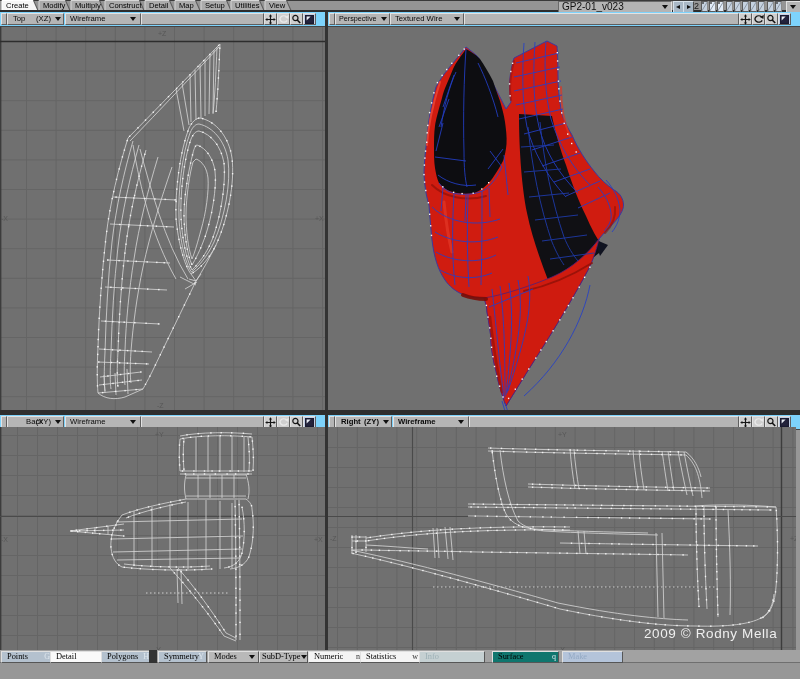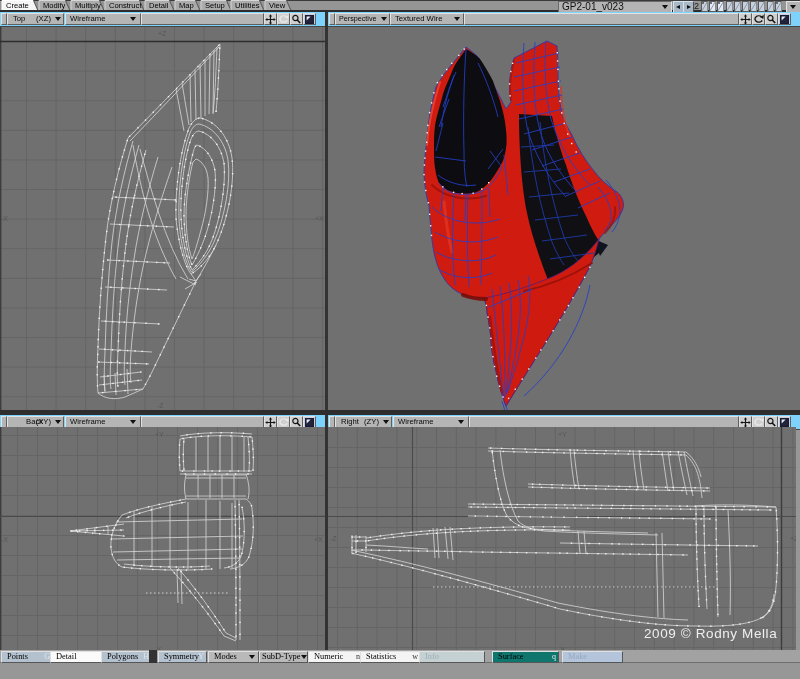--- a/index.html
+++ b/index.html
@@ -251,21 +251,21 @@
       </div>
     <div class="vbtn icon-res" style="left:303px;width:11px;background:#c3cfe4;">
         <svg width="11" height="11" style="position:absolute;left:-0.5px;top:-0.5px;">
           <rect x="1.6" y="1.6" width="7.8" height="7.8" fill="#23233c" stroke="#1a1a30" stroke-width="1.2"></rect>
           <path d="M2.6,2.6 L6.6,2.6 L2.6,6.6 Z" fill="#e9edf4"></path>
           <path d="M4,4 L7.2,7.2 M7.4,7.4 L7.4,5.2 M7.4,7.4 L5.2,7.4" stroke="#e9edf4" stroke-width="0" fill="none"></path>
         </svg>
       </div>
   </div>
 
-  <div class="abs vph" style="left:328px;top:415px;width:472px;">
+  <div class="abs vph" style="left:328px;top:415px;width:472px;font-weight:bold;">
     <div class="vbtn" style="left:1px;width:4px;"></div>
     <div class="vbtn" style="left:7px;width:55px;"><span style="padding-left:5px;">Right</span>
       <span style="position:absolute;right:12px;">(ZY)</span><span class="arr" style="position:absolute;right:2px;top:3px;"></span></div>
     <div class="vbtn" style="left:65px;width:74px;"><span style="padding-left:4px;">Wireframe</span>
       <span class="arr" style="position:absolute;right:4px;top:3px;"></span></div>
     <div class="vbtn" style="left:141px;width:268px;"></div>
     <div class="vbtn icon-pan" style="left:411px;width:11px;background:#cfcfcf;">
         <svg width="11" height="11" style="position:absolute;left:-0.5px;top:-0.5px;">
           <path d="M5.5,1.5 L5.5,9.5 M1.5,5.5 L9.5,5.5" stroke="#161616" stroke-width="1.2"></path>
           <path d="M5.5,0.2 L7,2.4 L4,2.4 Z M5.5,10.8 L7,8.6 L4,8.6 Z M0.2,5.5 L2.4,4 L2.4,7 Z M10.8,5.5 L8.6,4 L8.6,7 Z" fill="#161616"></path>

